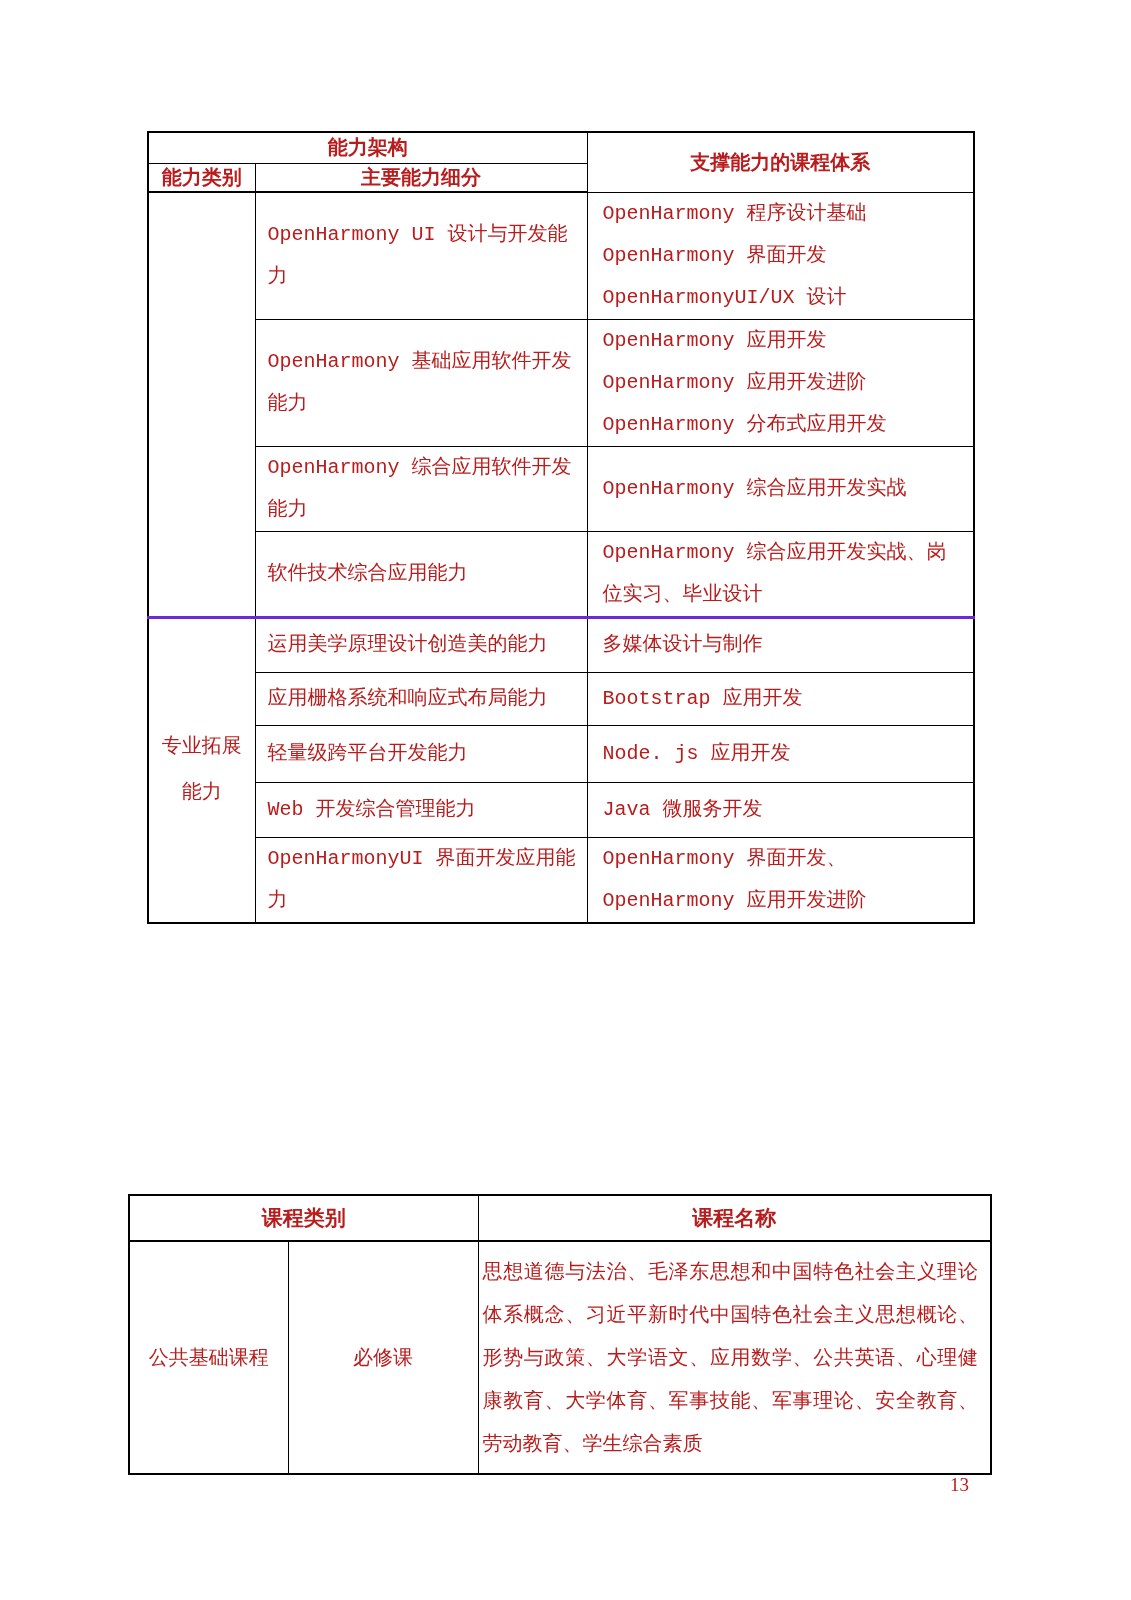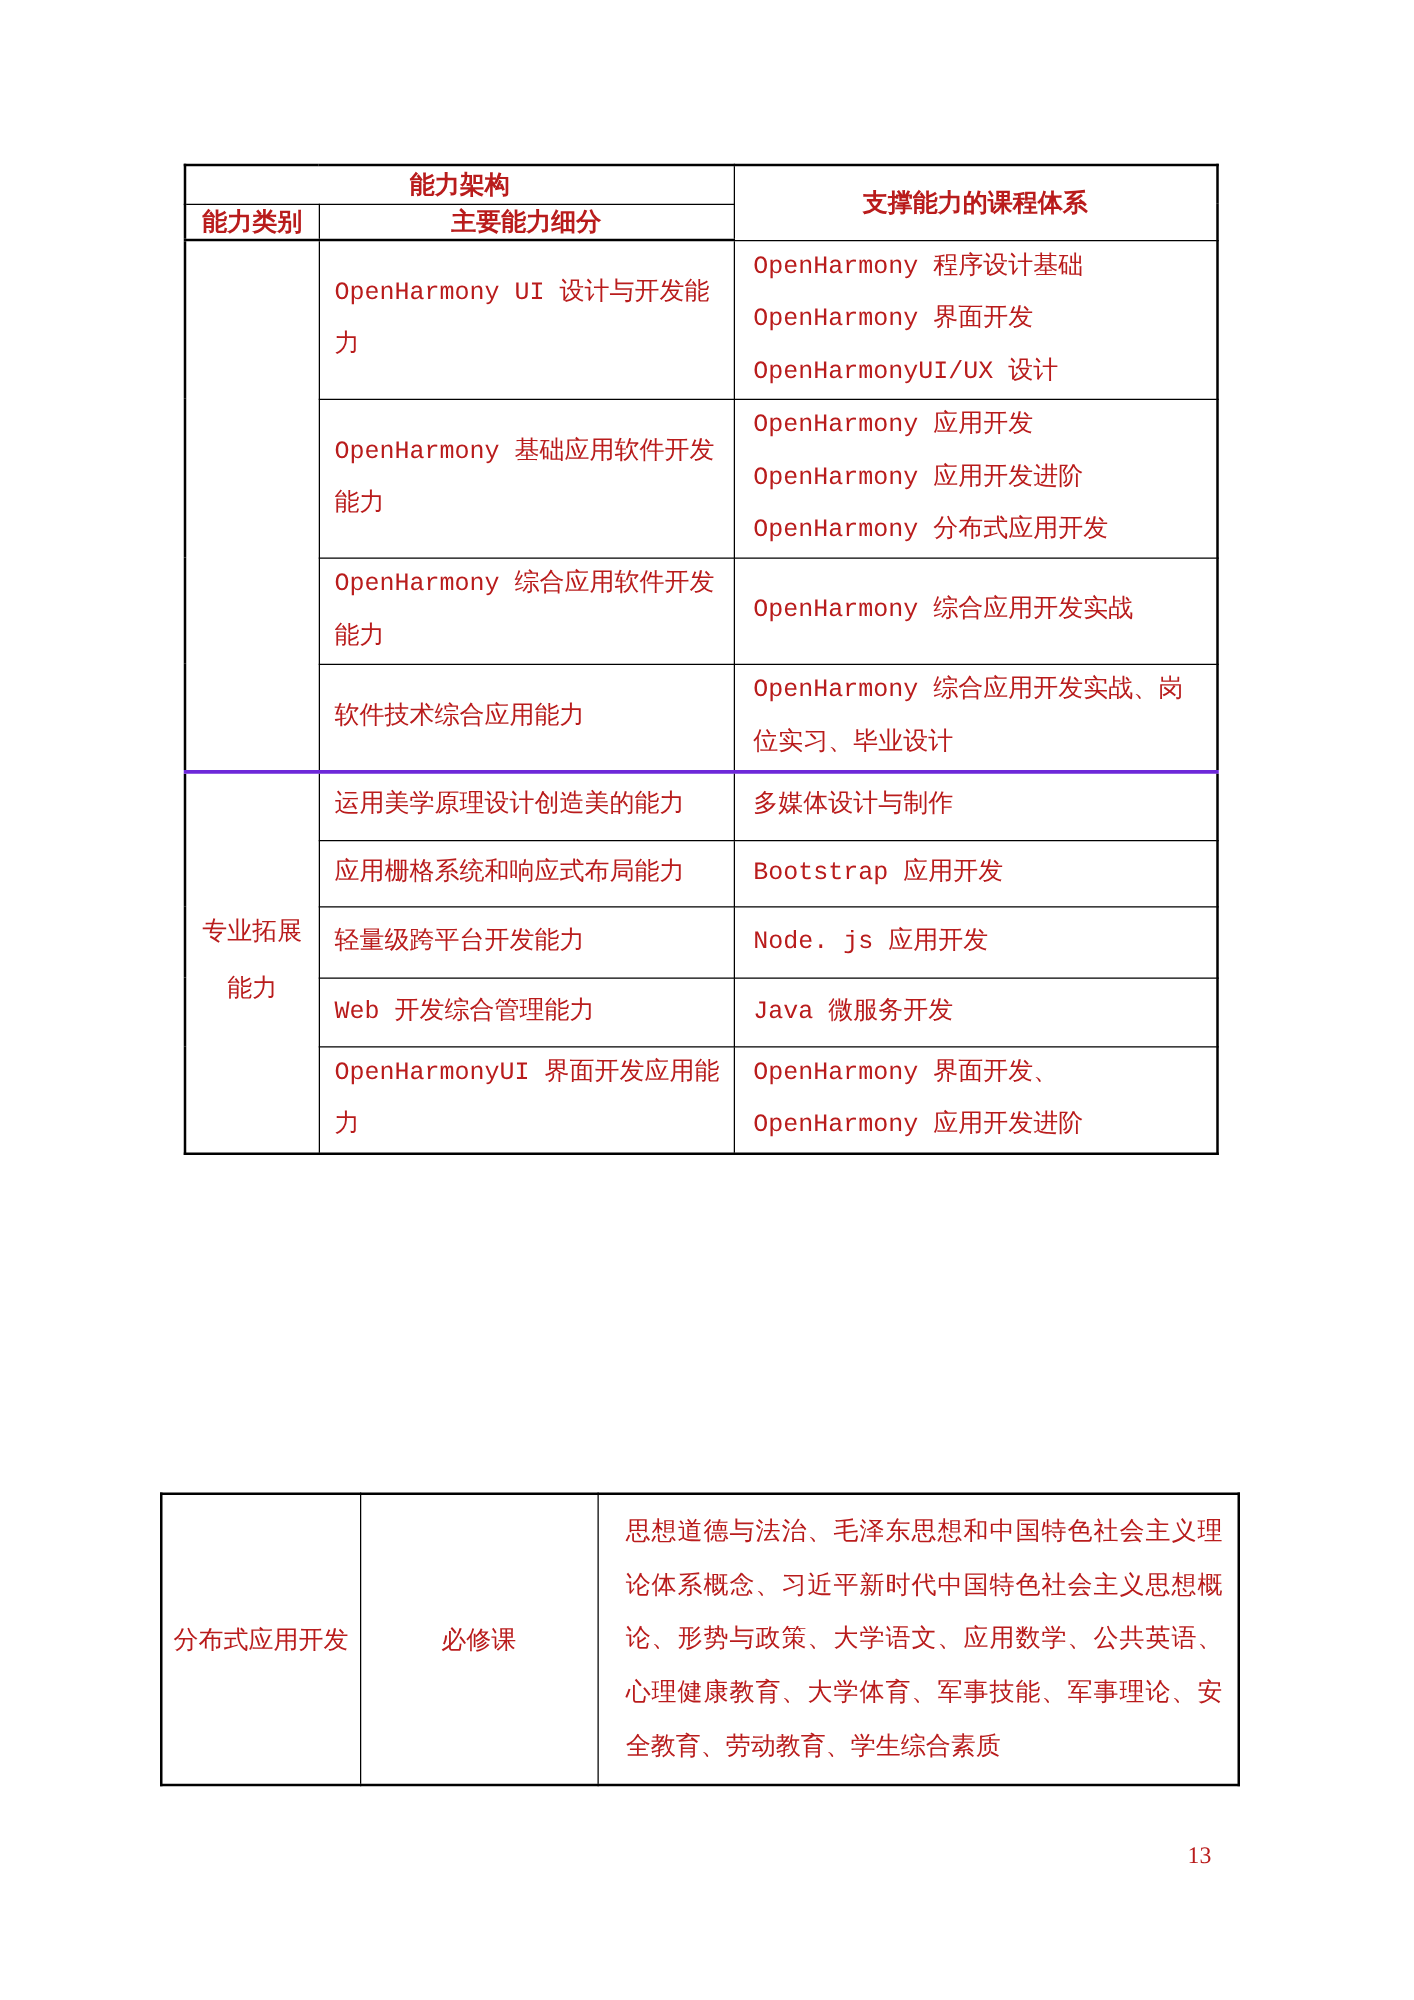--- a/index.html
+++ b/index.html
@@ -68,21 +68,21 @@
     border:1.5px solid #000; vertical-align:middle;
   }
   table.course-table th {
     font-family:"Liberation Sans","DejaVu Sans",sans-serif;
     font-weight:bold; font-size:21px; text-align:center;
     border-bottom:2px solid #000;
   }
   td.c-cat, td.c-type { text-align:center; }
   td.c-names {
     text-align:justify; line-height:43px;
-    padding:8px 12px 8px 22px;
+    padding:8px 12px 8px 4px;
     vertical-align:middle;
     font-family:Liberation Serif, serif;
   }
 
   .page-number {
     position:absolute; left:950px; top:1474px;
     font-size:19px;
     font-family:"Liberation Serif","DejaVu Serif",serif;
   }
 </style>
@@ -174,22 +174,26 @@
 
 
 
   <table class="course-table">
     <colgroup>
         <col style="width:159px">
         <col style="width:190px">
         <col style="width:513px">
       </colgroup>
     <tbody>
+      <tr style="height:46px">
+        <th colspan="2">课程类别</th>
+        <th>课程名称</th>
+      </tr>
       <tr style="height:213px">
-        <td class="c-cat">分布式应用开发</td>
+        <td class="c-cat">公共基础课程</td>
         <td class="c-type">必修课</td>
         <td class="c-names">思想道德与法治、毛泽东思想和中国特色社会主义理论体系概念、习近平新时代中国特色社会主义思想概论、形势与政策、大学语文、应用数学、公共英语、心理健康教育、大学体育、军事技能、军事理论、安全教育、劳动教育、学生综合素质</td>
       </tr>
     </tbody>
   </table>
 
   <div class="page-number">13</div>
 
 </div>
 

